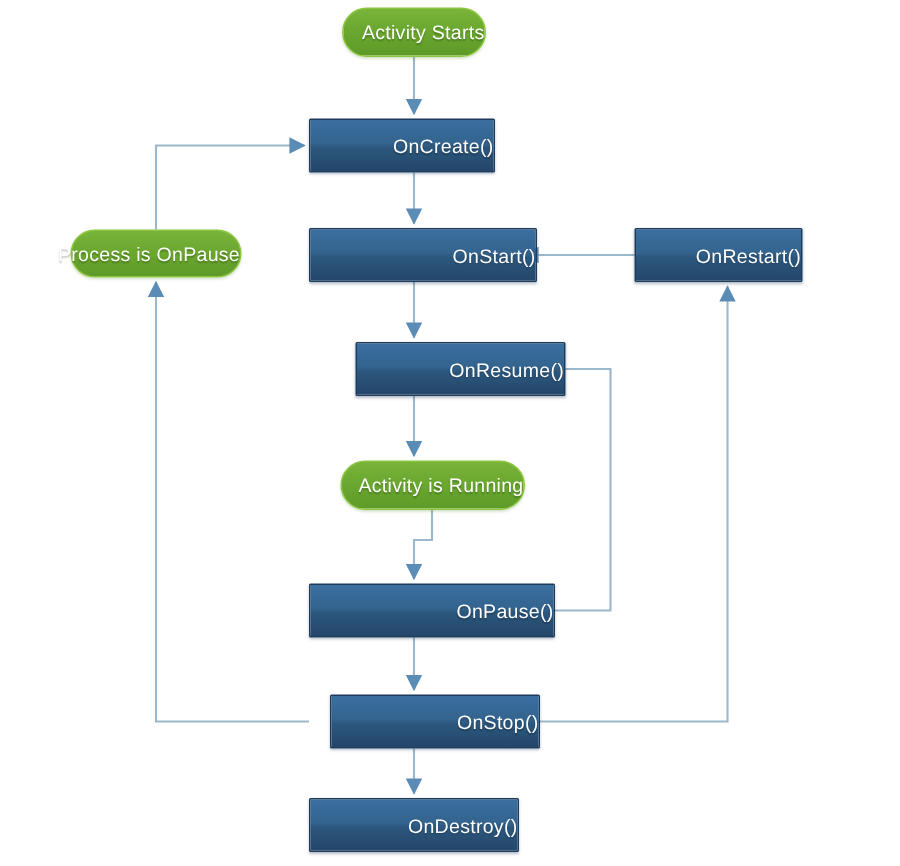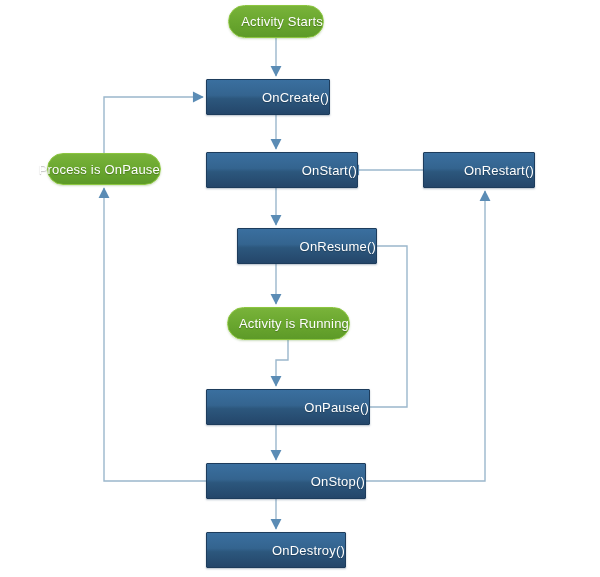--- a/index.html
+++ b/index.html
@@ -108,21 +108,21 @@
       </div>
       <div class="node node-process" style="left: 206px; top: 228px; width: 140px; height: 36px; margin-left: 31px;">
         <span class="node-label">OnResume()</span>
       </div>
       <div class="node node-terminal" style="left: 227px; top: 307px; width: 123px; height: 33px;">
         <span class="node-label">Activity is Running</span>
       </div>
       <div class="node node-process" style="left: 206px; top: 389px; width: 164px; height: 36px;">
         <span class="node-label">OnPause()</span>
       </div>
-      <div class="node node-process" style="left: 206px; top: 463px; width: 160px; height: 36px;">
+      <div class="node node-process" style="left: 220px; top: 463px; width: 140px; height: 36px;">
         <span class="node-label">OnStop()</span>
       </div>
       <div class="node node-process" style="left: 206px; top: 532px; width: 140px; height: 36px; padding-left: 20px;">
         <span class="node-label">OnDestroy()</span>
       </div>
     </div>
 
 </div>
 
 </body></html>

